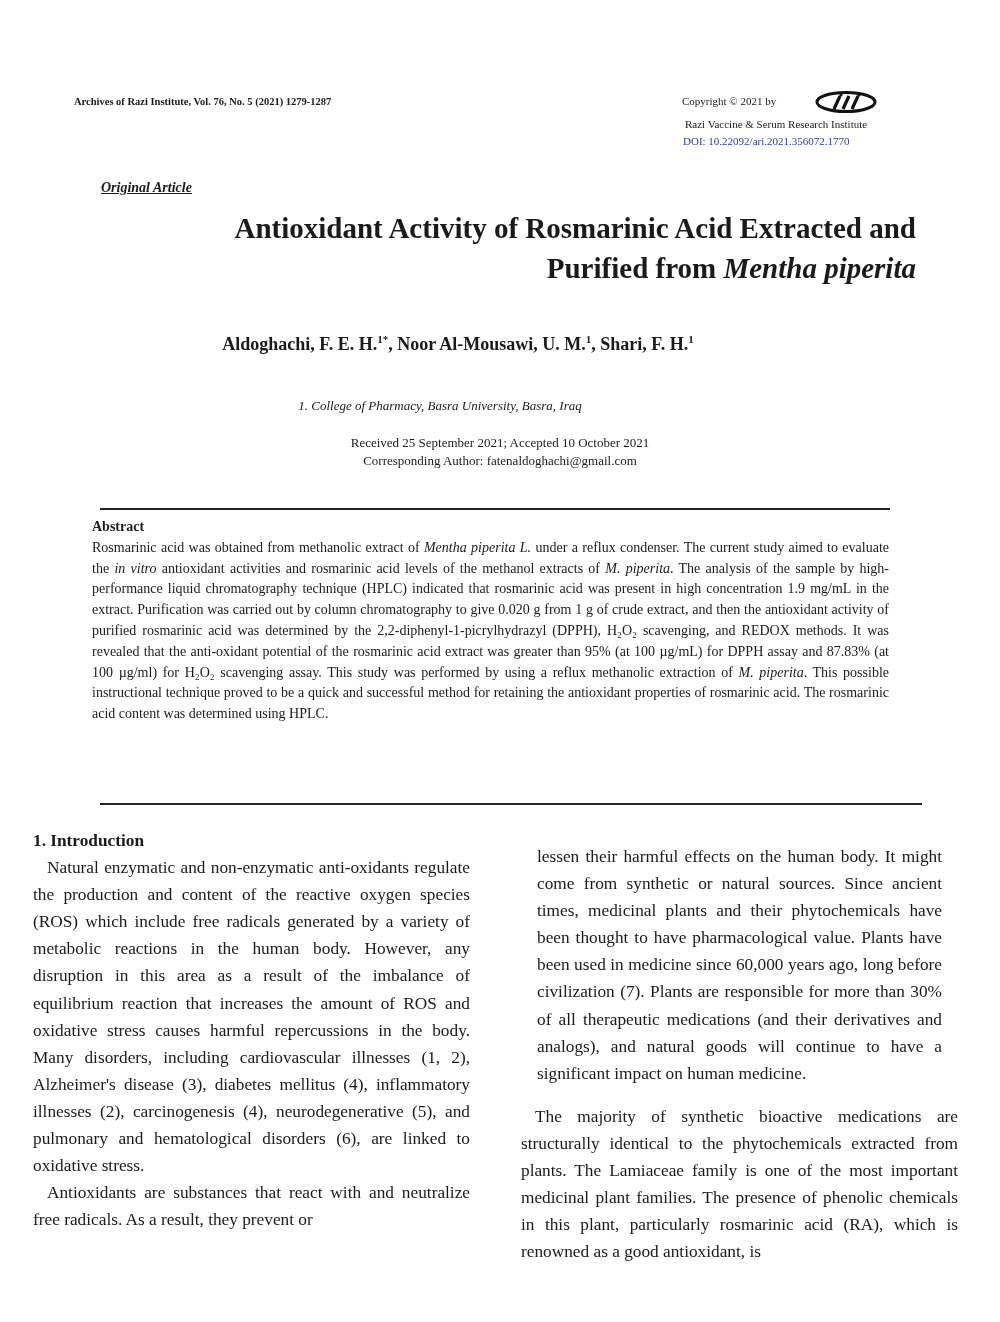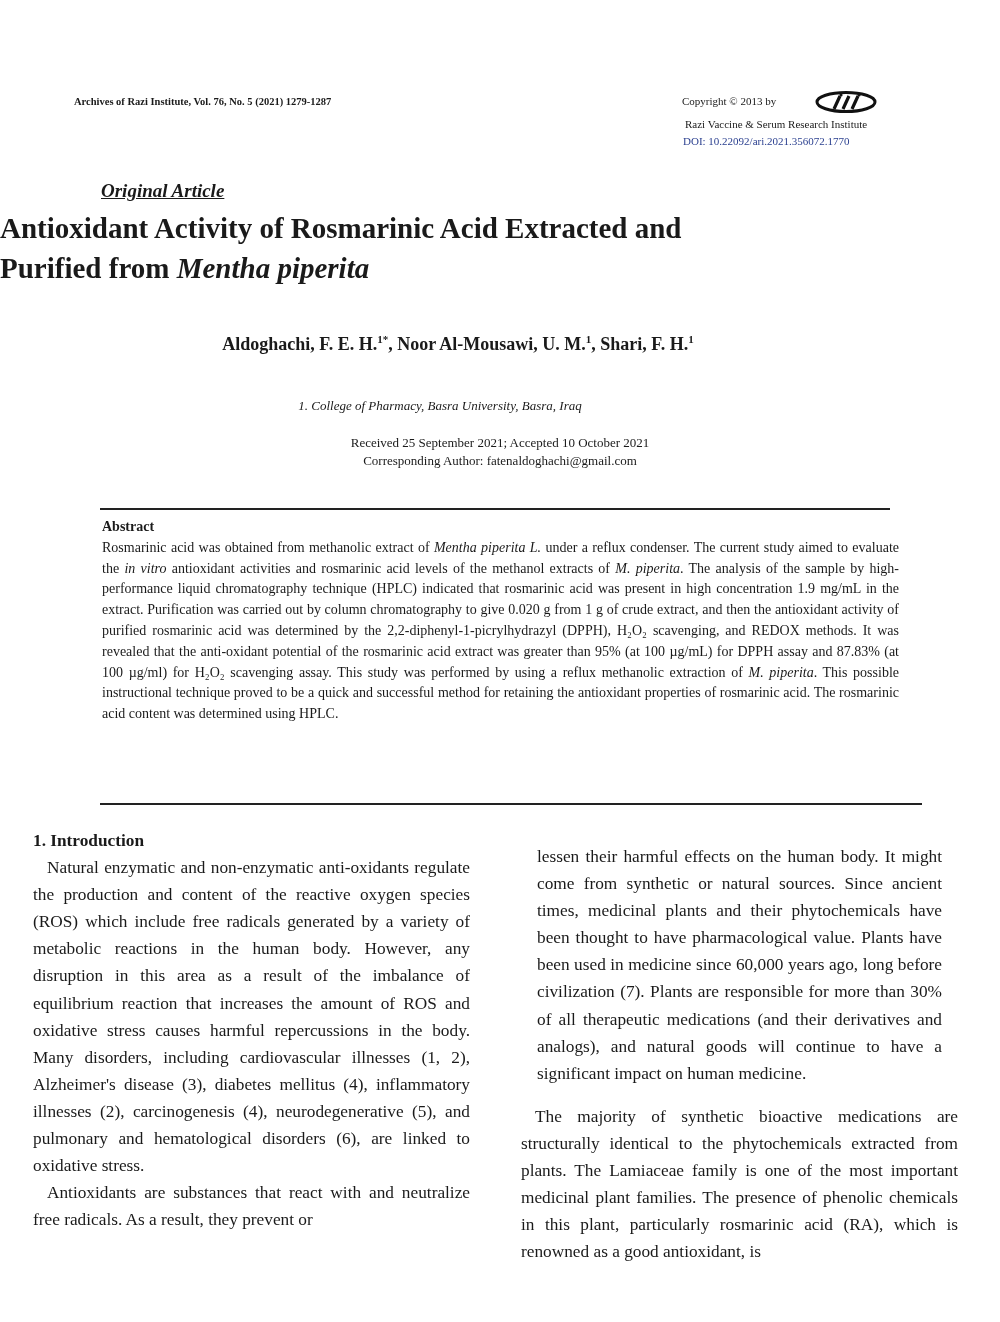--- a/index.html
+++ b/index.html
@@ -3,47 +3,47 @@
 <meta charset="utf-8">
 <style>
   html, body { margin: 0; padding: 0; background: #ffffff; }
   body { width: 1000px; height: 1322px; position: relative; overflow: hidden; font-family: "Liberation Serif", "DejaVu Serif", serif; color: #1a1a1a; }
   .abs { position: absolute; }
   .journal { left: 74px; top: 96px; font-size: 10.5px; font-weight: bold; }
   .copyright { left: 682px; top: 95px; font-size: 11px; }
   .logo { left: 814px; top: 90px; width: 64px; height: 24px; }
   .institute { left: 685px; top: 118px; font-size: 11px; }
   .doi { left: 683px; top: 135px; font-size: 11px; color: #2a3f8f; }
-  .orig { left: 101px; top: 180px; font-size: 19px; font-weight: bold; font-style: italic; text-decoration: underline; }
-  .title { left: 0; width: 916px; top: 208px; text-align: left; font-size: 29px; font-weight: bold; line-height: 40px; }
+  .orig { left: 101px; top: 180px; font-size: 14px; font-weight: bold; font-style: italic; text-decoration: underline; }
+  .title { left: 0; width: 916px; top: 208px; text-align: right; font-size: 29px; font-weight: bold; line-height: 40px; }
   .title em { font-style: italic; }
   .authors { left: 0; width: 916px; top: 333px; text-align: center; font-size: 18px; font-weight: bold; }
   .authors sup { font-size: 11px; }
   .affil { left: 0; width: 880px; top: 398px; text-align: center; font-size: 13px; font-style: italic; }
   .dates { left: 0; width: 1000px; top: 434px; text-align: center; font-size: 13px; line-height: 18px; }
   .rule-top { left: 100px; top: 508px; width: 790px; height: 2px; background: #222; }
-  .abstract { left: 102px; top: 517px; width: 797px; font-size: 14px; line-height: 20.8px; text-align: justify; }
+  .abstract { left: 92px; top: 517px; width: 797px; font-size: 14px; line-height: 20.8px; text-align: justify; }
   .abstract .head { font-weight: bold; display: block; }
   .abstract .kw { margin-top: 0px; }
   .abstract .kw b { font-weight: bold; }
   .rule-bottom { left: 100px; top: 803px; width: 822px; height: 2px; background: #222; }
   .col { width: 437px; font-size: 17.3px; line-height: 27.1px; text-align: justify; text-align-last: auto; }
   .colL { left: 33px; top: 827px; }
   .colR { left: 521px; top: 827px; }
   .sec-head { font-weight: bold; display: block; }
   .para { text-indent: 14px; margin: 0; }
   .para-noindent { margin: 16px; }
   .para + .para { margin-top: 0; }
   i { font-style: italic; }
 </style>
 </head>
 <body>
 
 <div class="abs journal">Archives of Razi Institute, Vol. 76, No. 5 (2021) 1279-1287</div>
-<div class="abs copyright">Copyright © 2013 by</div>
+<div class="abs copyright">Copyright © 2021 by</div>
 <div class="abs logo">
   <svg width="64" height="24" viewBox="0 0 64 24">
     <ellipse cx="32" cy="12" rx="29" ry="9.5" fill="none" stroke="#111" stroke-width="3"></ellipse>
     <rect x="12" y="9" width="40" height="6" fill="#fff"></rect>
     <path d="M20 19 L26 6 M29 19 L35 6 M38 19 L44 6" stroke="#111" stroke-width="3.2" fill="none"></path>
     <circle cx="27" cy="5" r="1.6" fill="#111"></circle>
     <circle cx="45" cy="5" r="1.6" fill="#111"></circle>
   </svg>
 </div>
 <div class="abs institute">Razi Vaccine &amp; Serum Research Institute</div>

